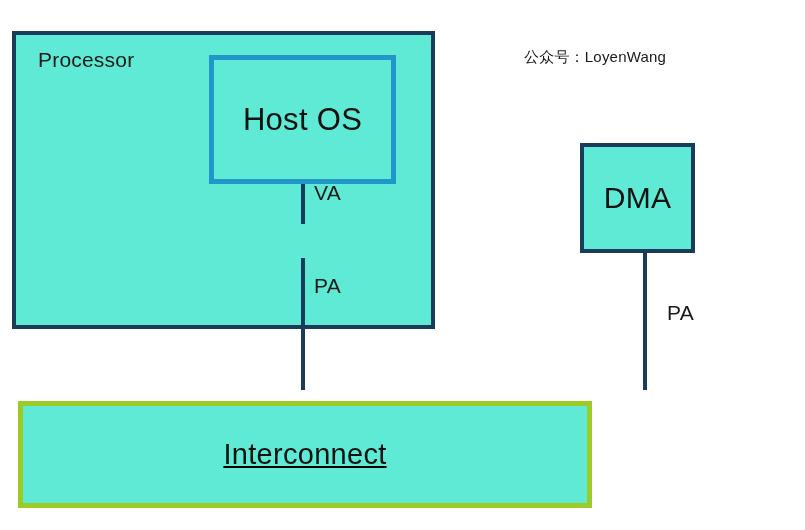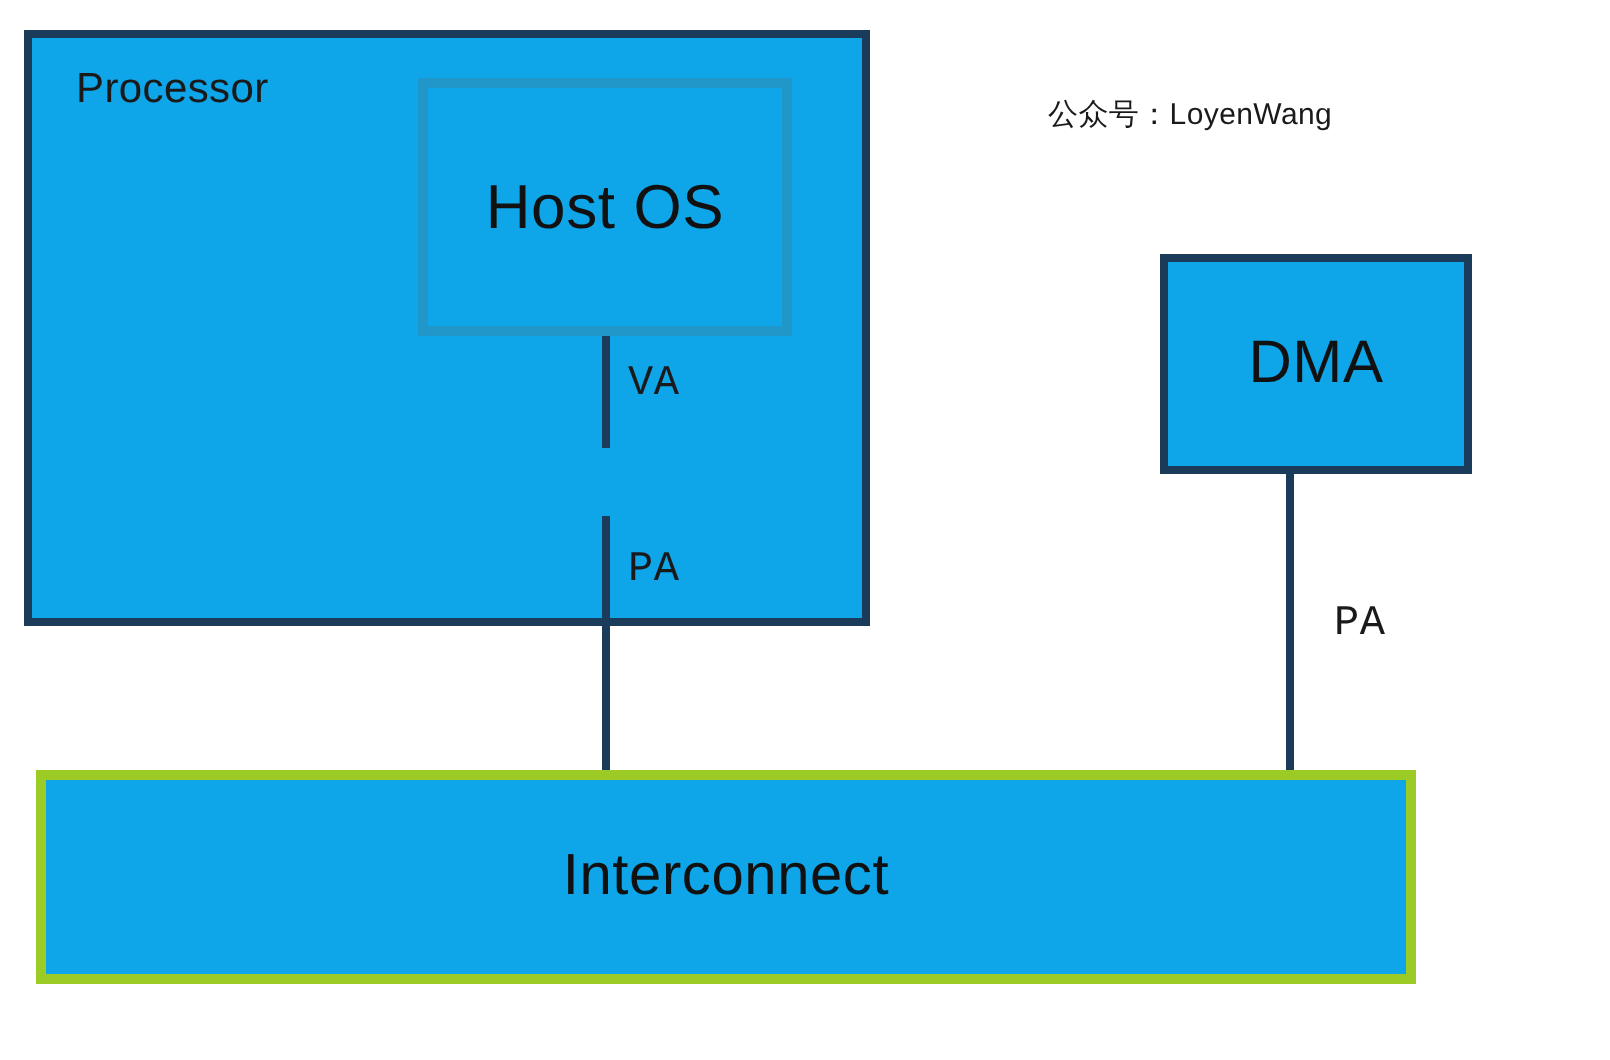--- a/index.html
+++ b/index.html
@@ -13,39 +13,40 @@
     height: 530px;
     background: #ffffff;
     font-family: "Liberation Sans", sans-serif;
     overflow: hidden;
   }
 
   
   .box {
     position: absolute;
     box-sizing: border-box;
-    background: #0ea5e9;
+    background: #5eead4;
     display: flex;
     align-items: center;
     justify-content: center;
+    margin-top: 16px;
   }
 
   #processor-box {
     left: 12px;
     top: 15px;
     width: 423px;
     height: 298px;
     border: 4px solid #1b3b5a;
     z-index: 1;
   }
 
   #processor-label {
     position: absolute;
     left: 38px;
-    top: 33px;
+    top: 48px;
     font-size: 21px;
     color: #1a1a1a;
     letter-spacing: 0.2px;
     z-index: 6;
     white-space: nowrap;
   }
 
   #hostos-box {
     left: 209px;
     top: 39px;
@@ -74,39 +75,40 @@
     color: #1a1a1a;
     letter-spacing: 0.3px;
     background: #ffffff;
     padding: 0 3px;
     white-space: nowrap;
   }
 
   #dma-box {
     left: 580px;
     top: 127px;
-    width: 156px;
+    width: 115px;
     height: 110px;
     border: 4px solid #1b3b5a;
     z-index: 4;
   }
   #dma-label {
     font-size: 30px;
     color: #111111;
     letter-spacing: 0.3px;
     white-space: nowrap;
   }
 
   #interconnect-box {
     left: 18px;
     top: 385px;
-    width: 690px;
+    width: 574px;
     height: 107px;
     border: 5px solid #9ccb26;
     z-index: 4;
+    text-decoration: underline;
   }
   #interconnect-label {
     font-size: 29px;
     color: #111111;
     letter-spacing: 0.3px;
     white-space: nowrap;
   }
 
   
   .vline {
@@ -134,21 +136,20 @@
   }
 
   
   .edge-label {
     position: absolute;
     font-size: 21px;
     color: #1a1a1a;
     letter-spacing: 0.3px;
     z-index: 6;
     white-space: nowrap;
-    font-family: Liberation Mono, monospace;
   }
   #va-label   { left: 314px; top: 181px; }
   #pa-label-1 { left: 314px; top: 274px; }
   #pa-label-2 { left: 667px; top: 301px; }
 
   
   #watermark {
     position: absolute;
     left: 524px;
     top: 48px;

